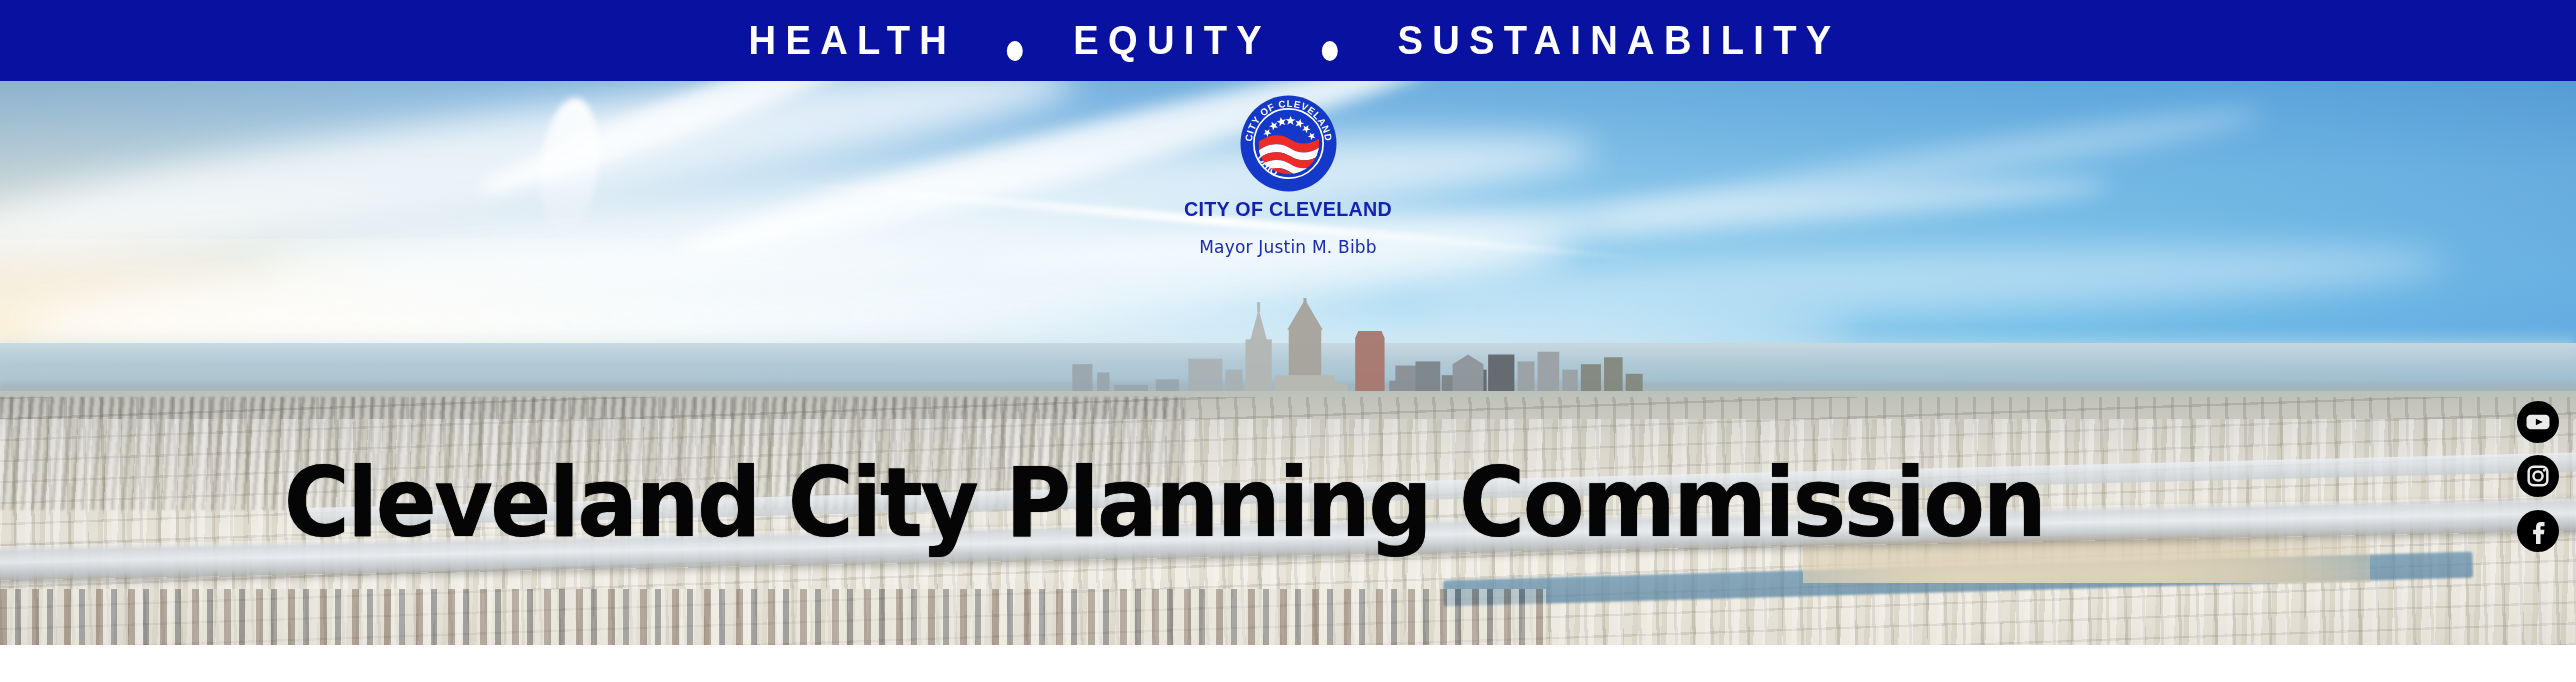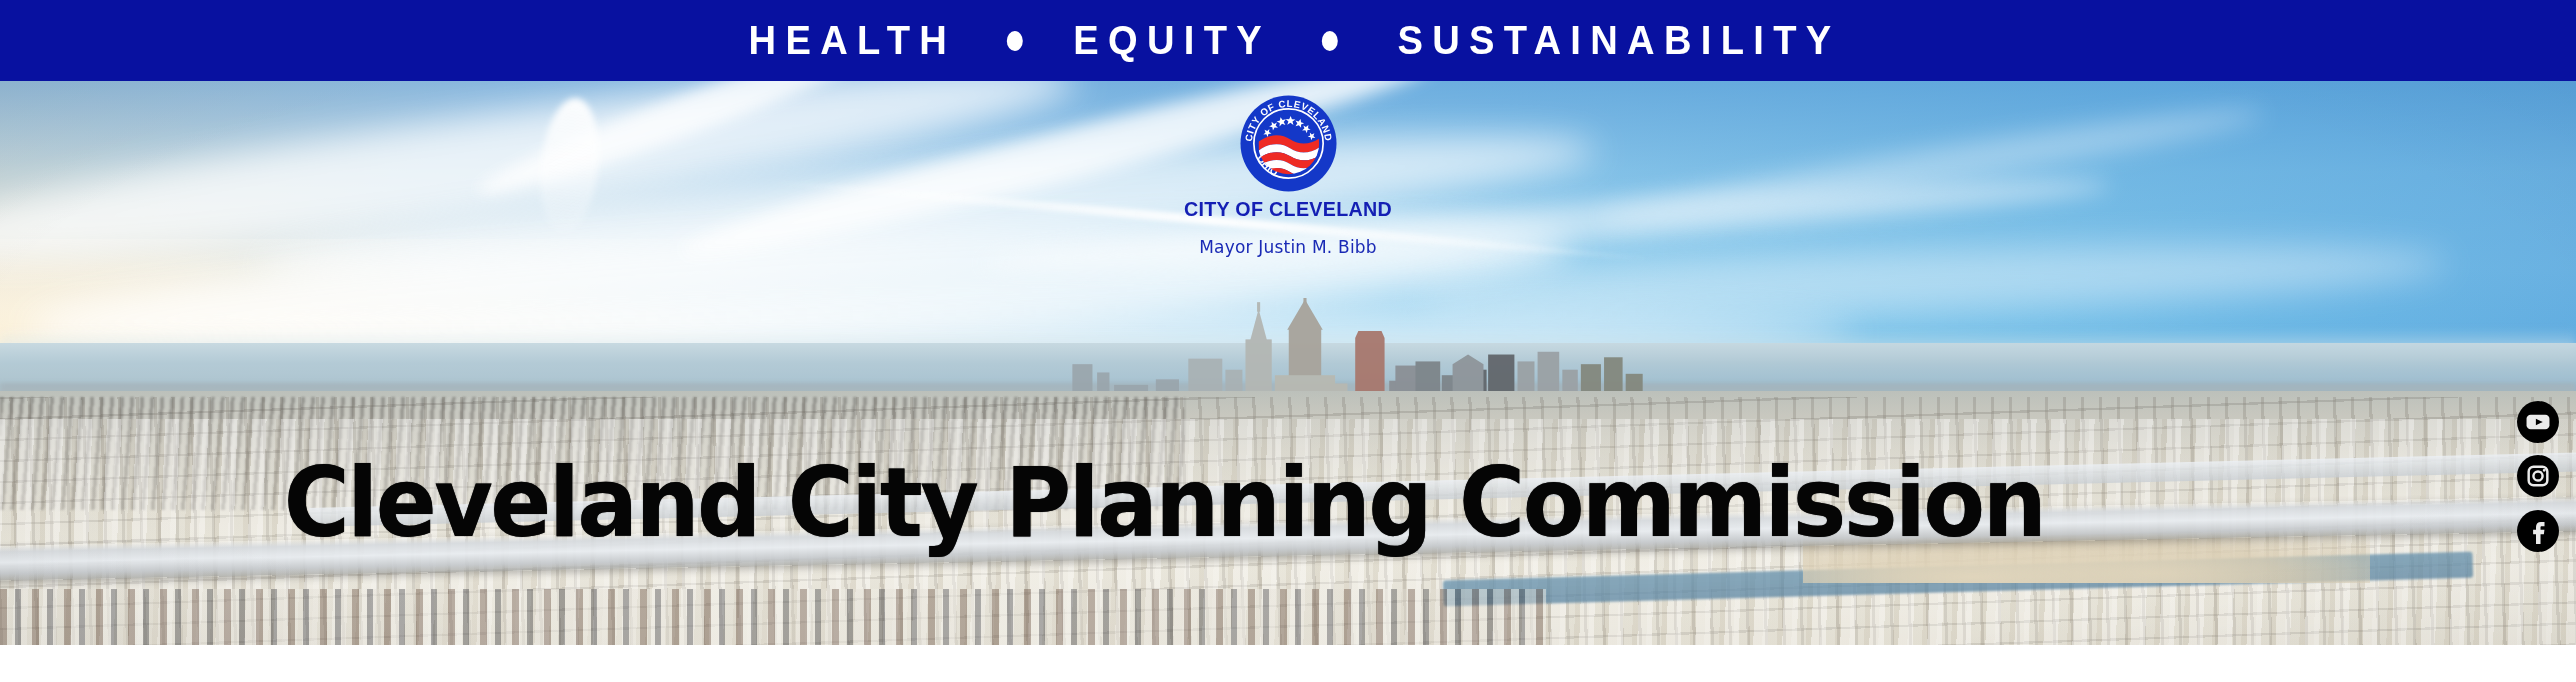--- a/index.html
+++ b/index.html
@@ -12,21 +12,21 @@
   .page{position:relative;width:2576px;height:682px;background:#fff;}
 
   
   .tagline-bar{
     position:absolute;left:0;top:0;width:2576px;height:81px;
     background:#0811a0;
     display:flex;align-items:center;justify-content:center;
     overflow:hidden;
   }
   .tagline-inner{
-    display:flex;align-items:center;
+    display:flex;align-items:flex-end;
     transform:translateX(10.8px);
   }
   .tagline-word{
     color:#ffffff;
     font-family:"Liberation Sans Narrow","Liberation Sans",sans-serif;
     font-weight:700;
     font-size:41px;
     letter-spacing:10px;
     line-height:1;
     white-space:nowrap;

